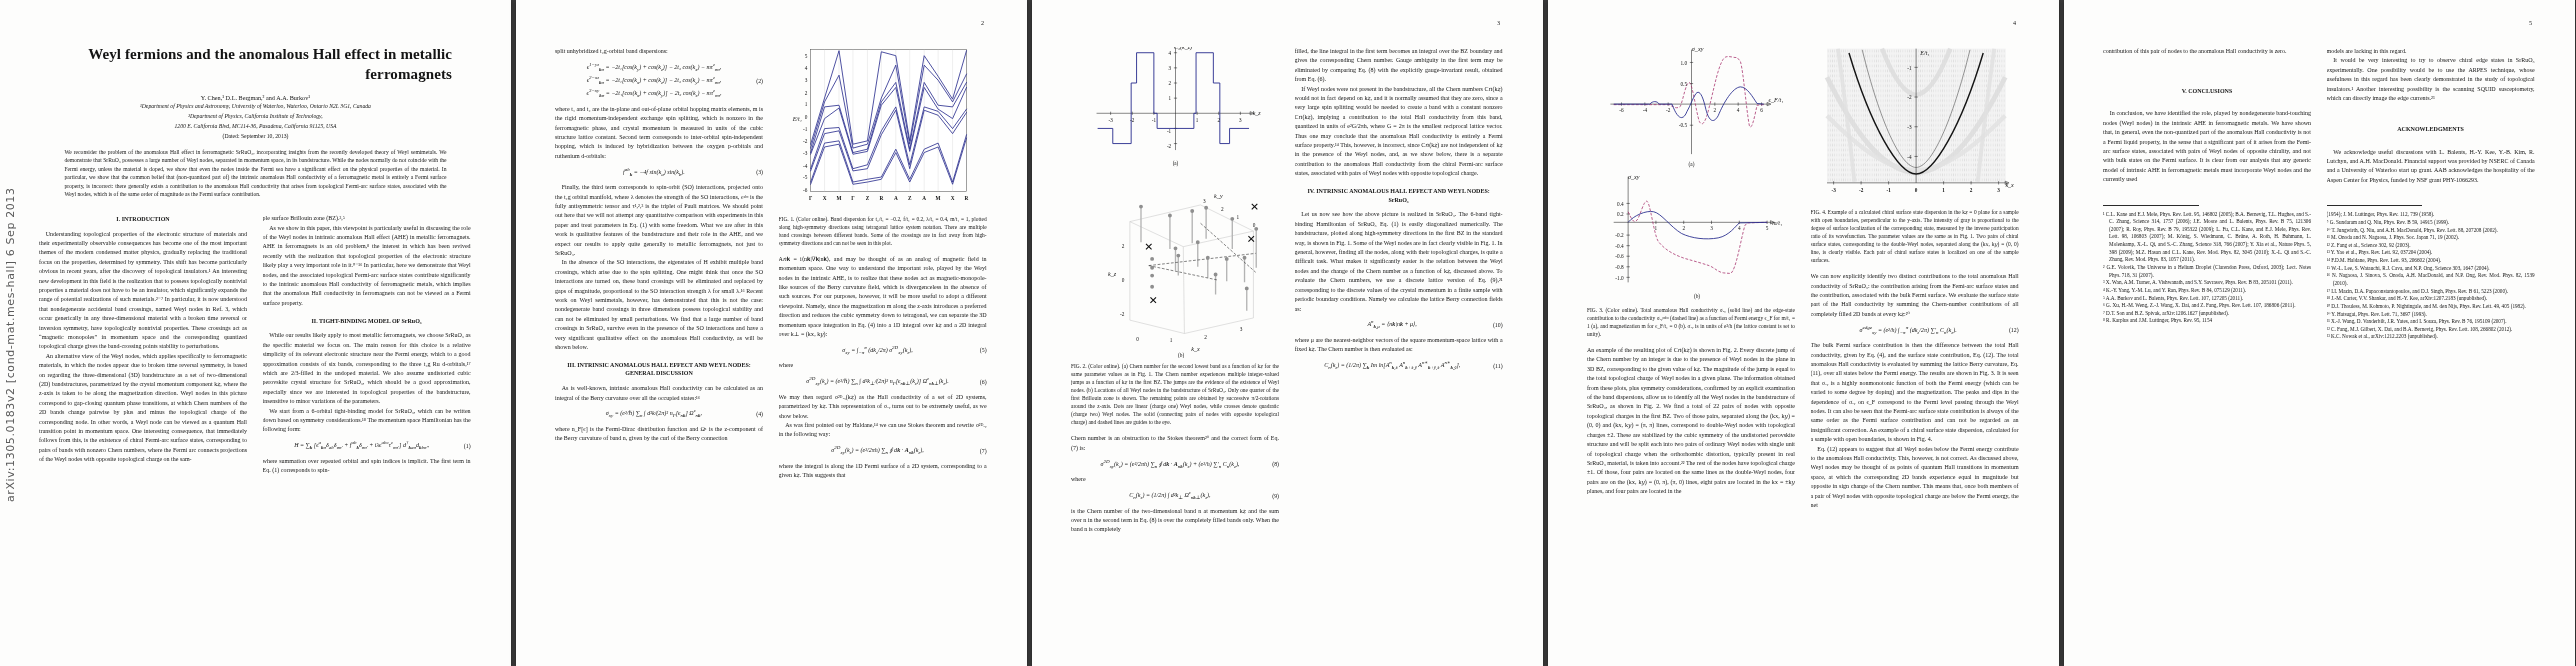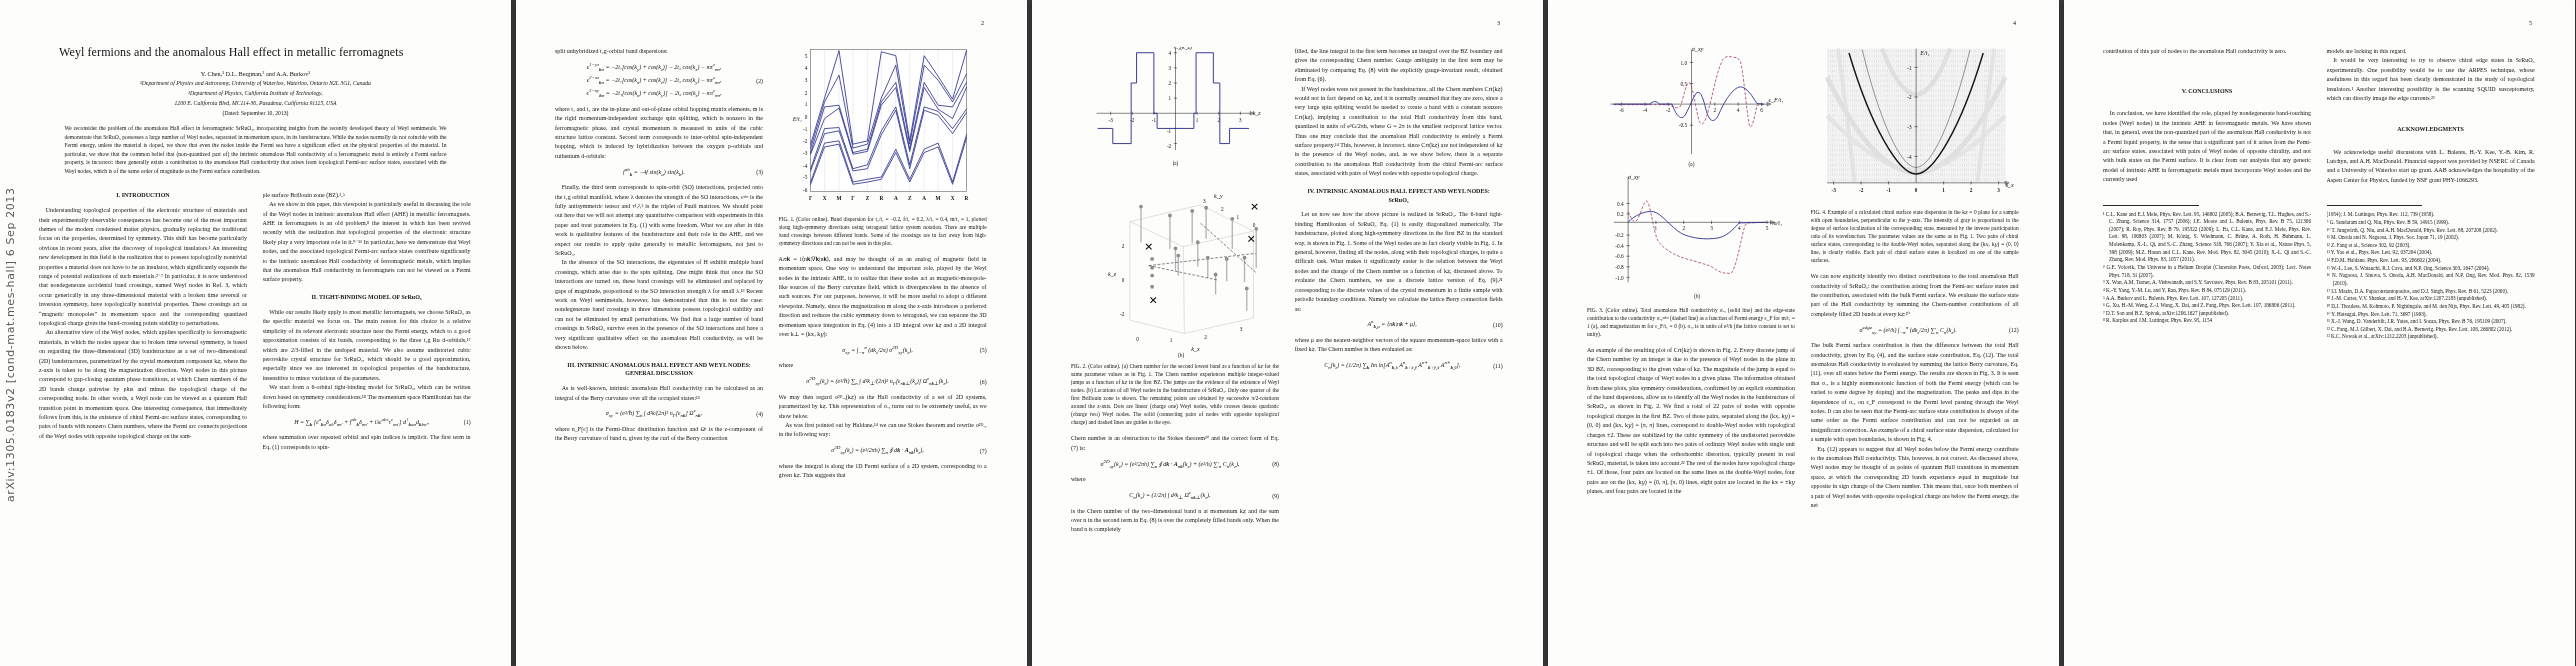--- a/index.html
+++ b/index.html
@@ -11,21 +11,21 @@
   }
   .canvas{display:flex;gap:5px;width:2576px;height:667px;}
   .page{
     position:relative;width:511px;height:667px;flex:0 0 511px;
     background:#fdfdfc;overflow:hidden;
     box-shadow:0 0 4.4px rgba(0,0,0,.55);
   }
   .pgnum{position:absolute;top:20px;right:43px;font-size:6.1px;}
   
   .head{padding:32px 40px 0;}
-  .title{font-size:12px;font-weight:normal;text-align:left;margin:13.3px 19px 0;line-height:1.3;letter-spacing:0.1px;}
+  .title{font-size:15px;font-weight:bold;text-align:right;margin:13.3px 19px 0;line-height:1.3;letter-spacing:0.1px;}
   .authors{text-align:center;font-size:6.2px;margin-top:9.4px;}
   .affil{text-align:center;font-style:italic;font-size:5.7px;margin-top:1.7px;line-height:1.45;}
   .dated{text-align:center;font-size:5.7px;margin-top:2.8px;}
   .abstract{margin:8.3px 24.5px 0;font-size:5.6px;line-height:1.52;text-align:justify;}
   
   .cols{display:flex;gap:15.6px;padding:0 39px;margin-top:7.8px;}
   .cols.toppad{margin-top:47px;}
   .col{width:208px;min-width:0;overflow:hidden;height:575px;}
   .page1 .col{height:367px;}
   p{margin:0;font-size:6px;line-height:1.57;text-align:justify;}

